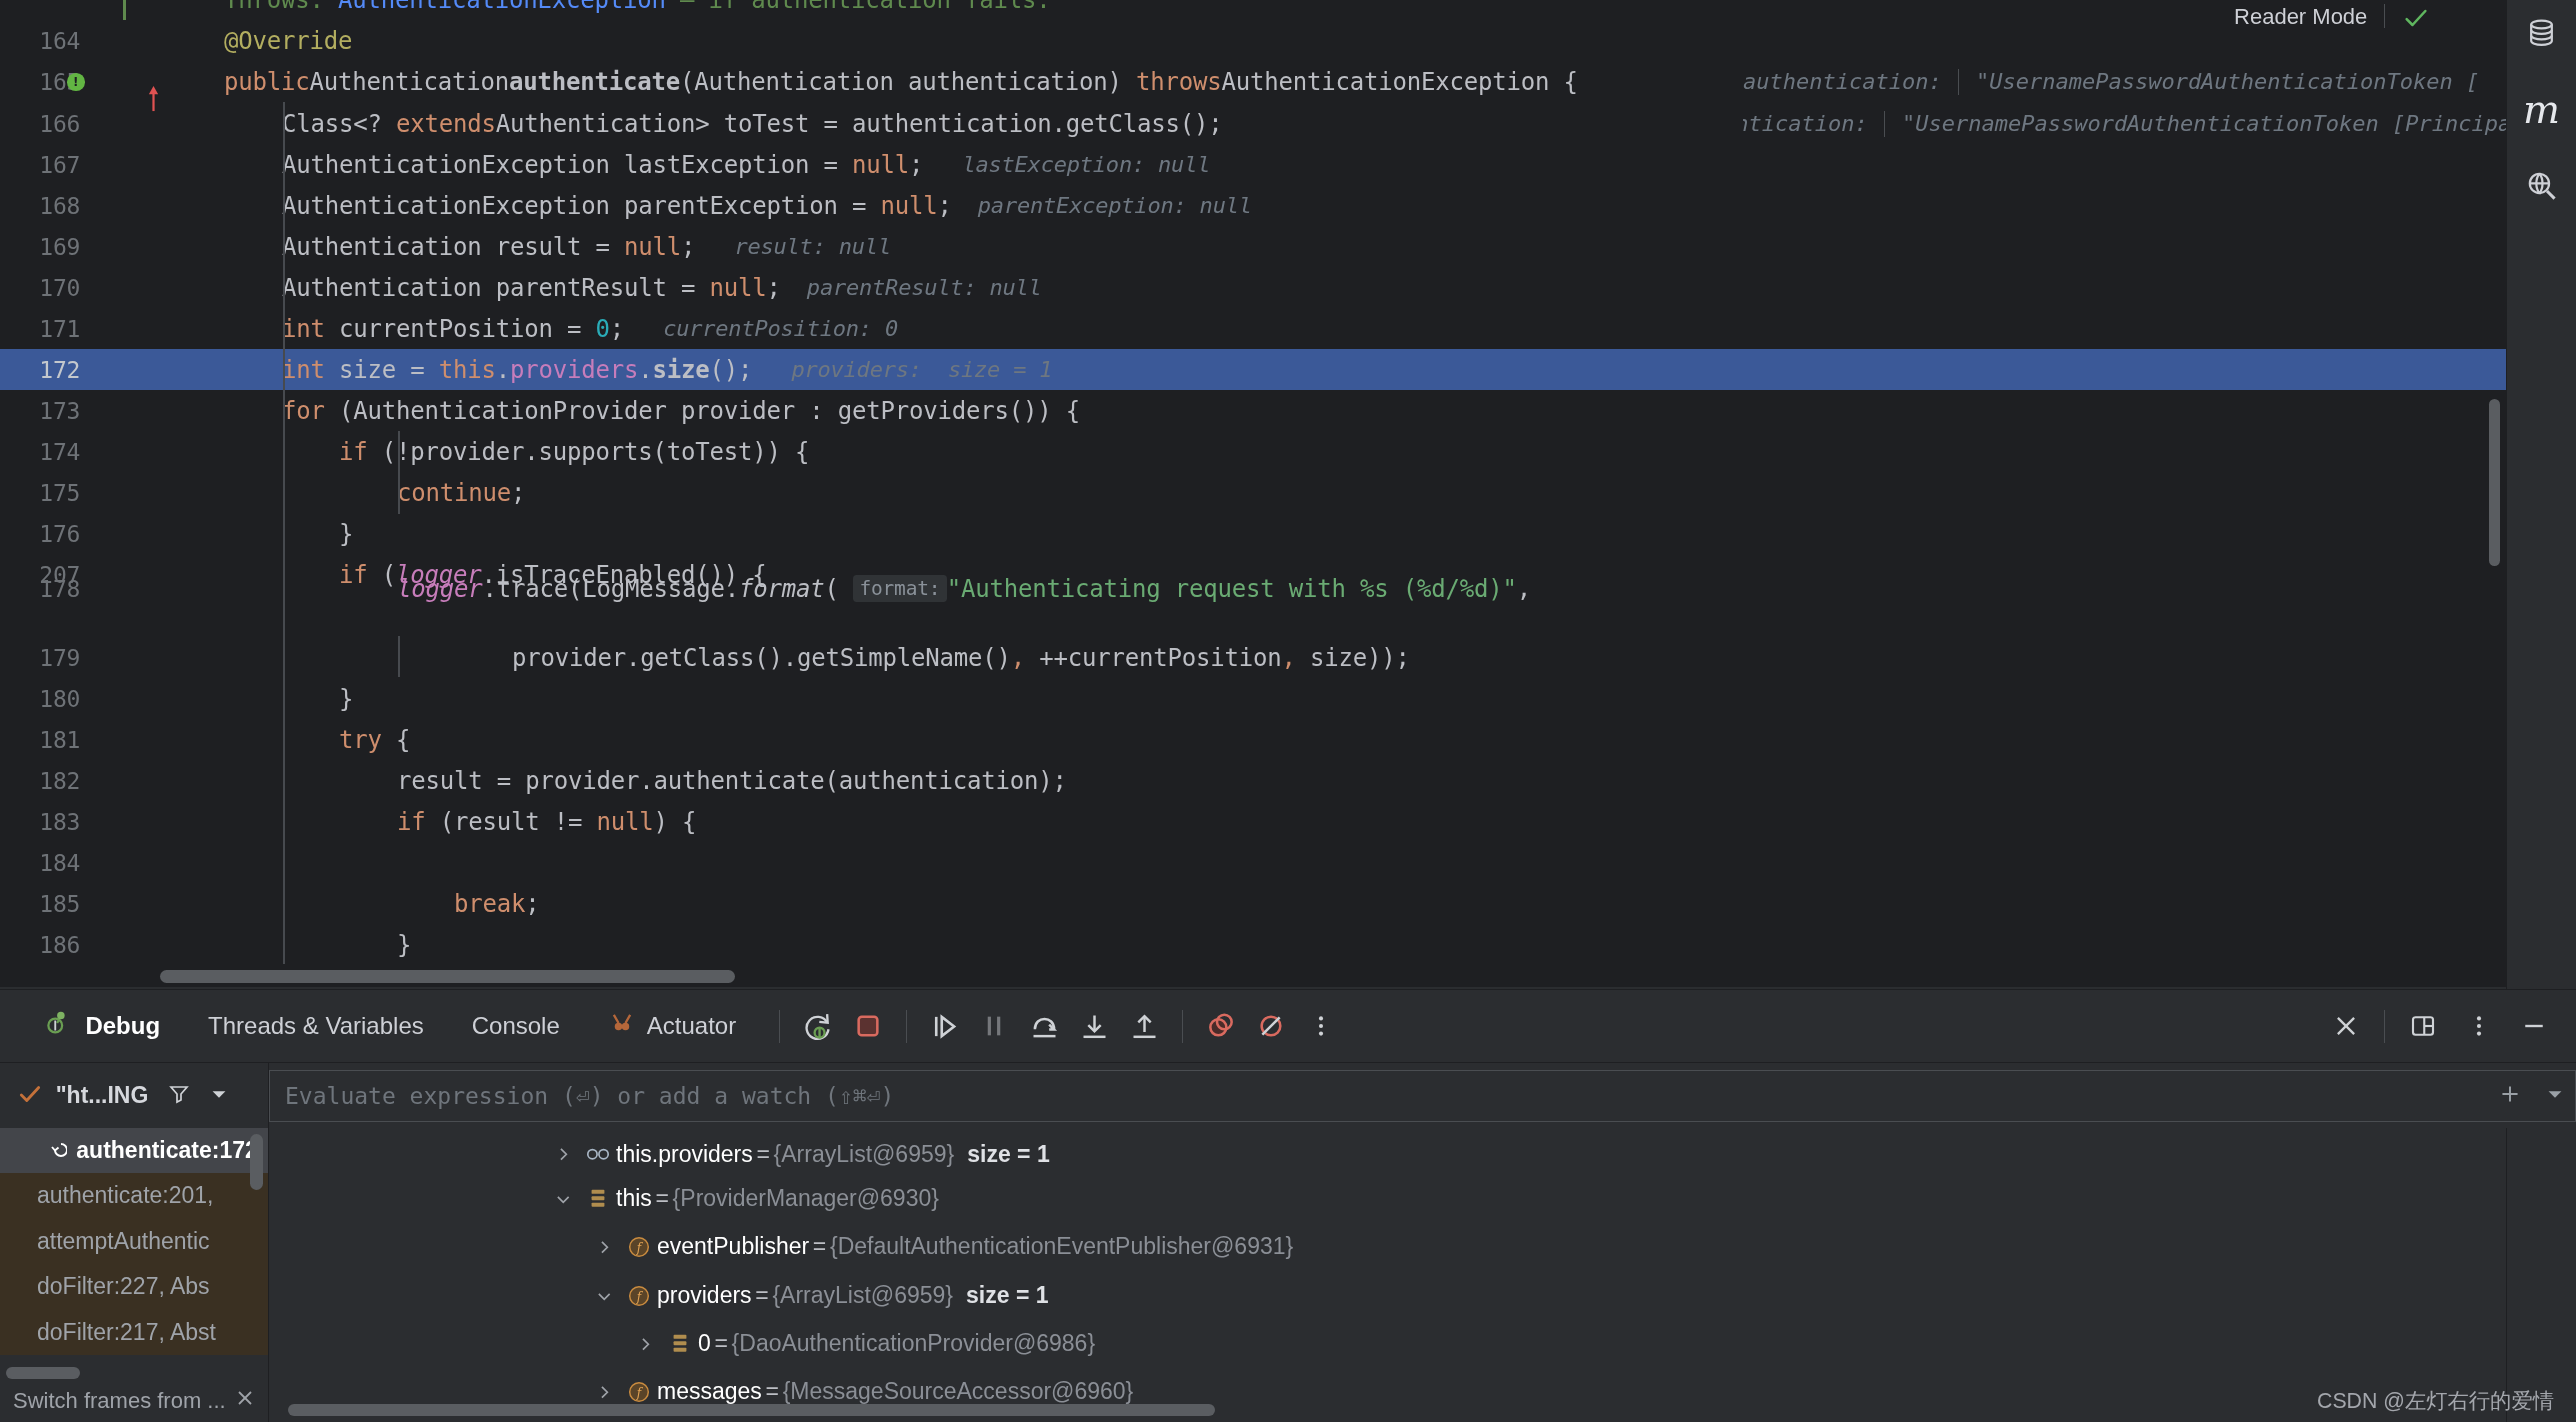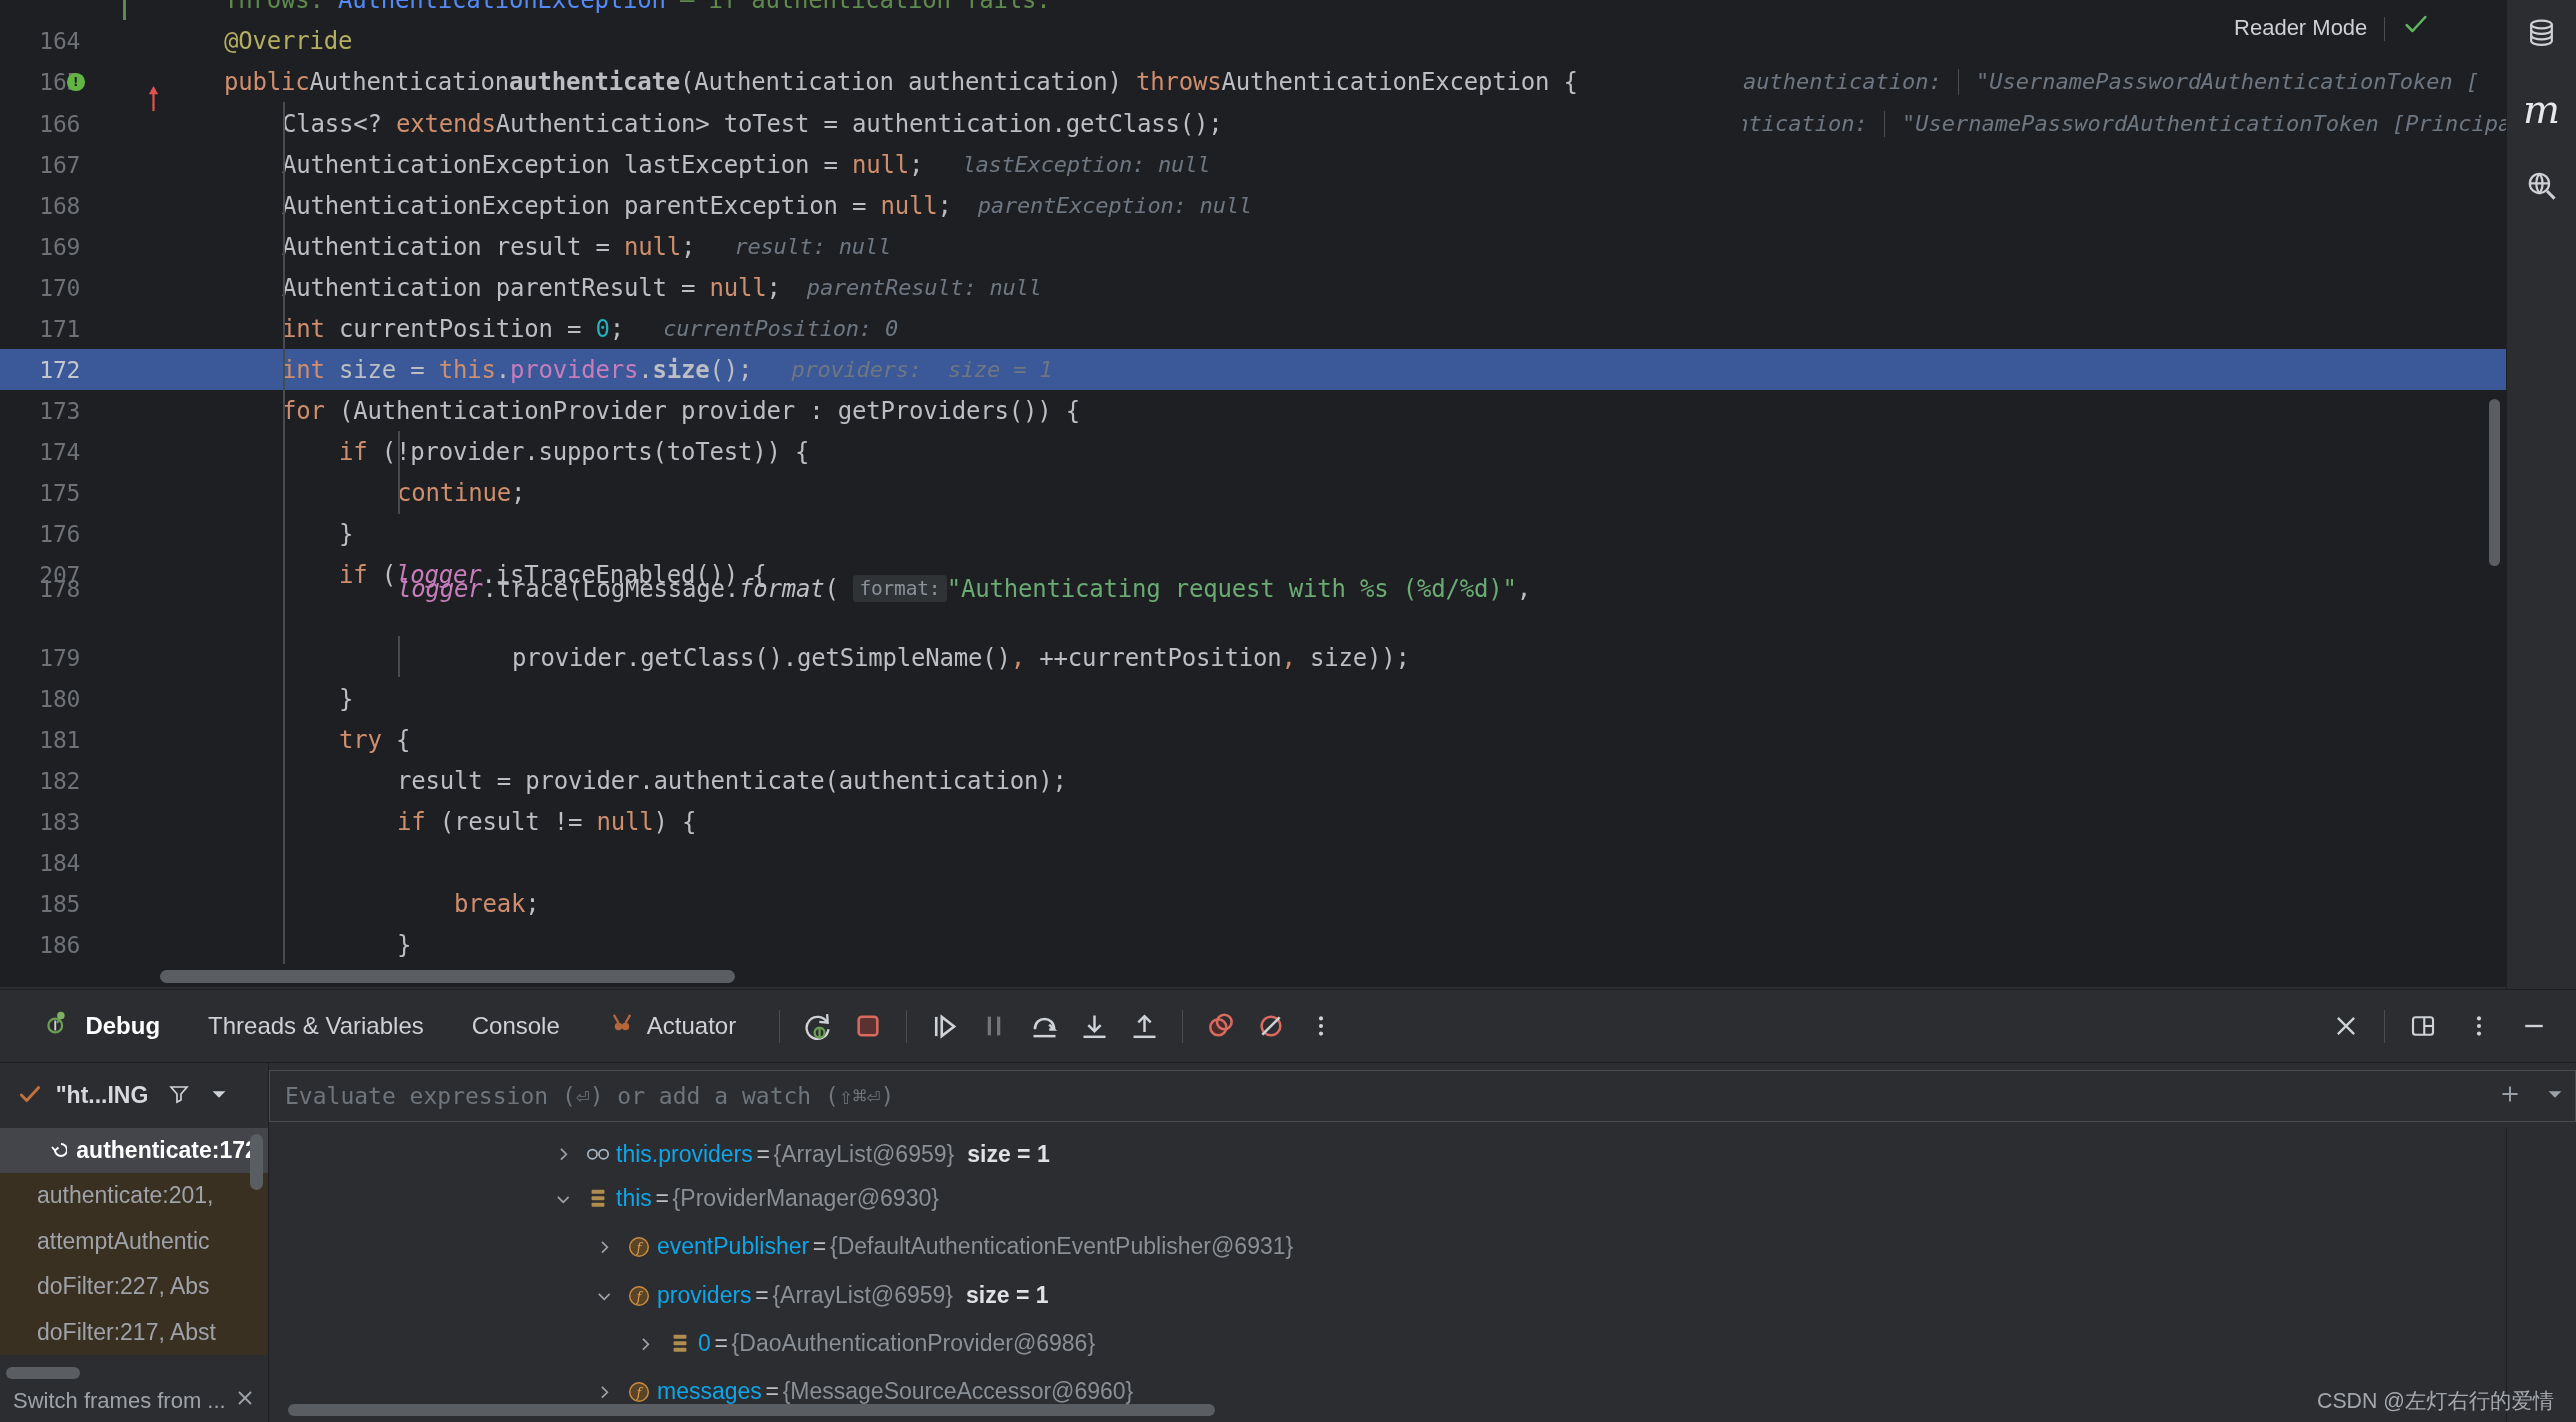--- a/index.html
+++ b/index.html
@@ -57,21 +57,21 @@
   .hint{color:#6e7781;font-style:italic;font-family:"DejaVu Sans Mono",monospace;font-size:22px;}
   .param-chip{background:#303336;color:#8a9199;border-radius:3.7px;padding:1.9px 6.5px;
               font-style:normal;font-size:19.5px;font-family:"DejaVu Sans Mono",monospace;}
 
   
   .hint-col{position:absolute;top:0;left:1743px;width:779px;height:100%;overflow:hidden;pointer-events:none;}
   .hint-row{position:absolute;height:41px;display:flex;align-items:center;white-space:pre;
             font-family:"DejaVu Sans Mono",monospace;font-size:22px;font-style:italic;color:#6e7781;}
 
   
-  .reader-mode{position:absolute;right:69px;top:3.7px;height:37px;display:flex;align-items:flex-end;
+  .reader-mode{position:absolute;right:69px;top:3.7px;height:37px;display:flex;align-items:flex-start;
                gap:16.7px;z-index:40;padding:0 7.4px;background:#1e1f22;}
   .reader-mode .rm-label{color:#ced0d6;font-size:22px;font-family:"Liberation Sans",sans-serif;}
   .rm-divider{width:0.9px;height:24px;background:#4a4d51;}
 
   
   .right-strip{width:69px;background:#2b2d30;border-left:0.9px solid #1e1f22;
                display:flex;flex-direction:column;align-items:center;padding-top:13px;gap:35px;}
   .rs-icon{width:41px;height:41px;display:flex;align-items:center;justify-content:center;color:#ced0d6;}
 
   
@@ -116,21 +116,21 @@
   .frames-hscroll{position:absolute;left:5.6px;bottom:43px;width:74px;height:12px;background:#5a5d61;border-radius:6.5px;}
   .switch-frames{position:absolute;left:0;right:0;bottom:0;height:43px;display:flex;align-items:center;
                  justify-content:space-between;padding:0 11px 0 13px;box-sizing:border-box;
                  color:#9fa3a9;font-size:22px;background:#2b2d30;}
 
   .vars-pane{flex:1;position:relative;background:#2b2d30;overflow:hidden;}
   .var-row{height:45px;display:flex;align-items:center;white-space:pre;font-size:23px;
            font-family:"Liberation Sans",sans-serif;}
   .tw{width:32px;display:flex;align-items:center;justify-content:center;color:#9fa3a9;flex:none;}
   .vicon{width:37px;display:flex;align-items:center;justify-content:center;flex:none;}
-  .vname{color:#0ea5e9;}
+  .vname{color:#ffffff;}
   .veq{color:#bcbec4;padding:0 3.7px;}
   .vval{color:#8b8f96;}
   .vsize{color:#dfe1e5;font-weight:bold;padding-left:13px;}
   .vars-scroll{position:absolute;right:5.6px;top:5.6px;width:12px;height:139px;background:#5a5d61;border-radius:6.5px;}
   .vars-hscroll{position:absolute;left:18.5px;bottom:5.6px;width:927px;height:12px;background:#5a5d61;border-radius:6.5px;}
 
   .watermark{position:absolute;right:22px;bottom:7.4px;color:#b9bcc2;font-size:21.3px;
              font-family:"Liberation Sans",sans-serif;opacity:.85;}
   .bottom-strip{position:absolute;right:0;bottom:0;width:69px;top:0;background:#2b2d30;border-left:0.9px solid #1e1f22;}
 </style>

